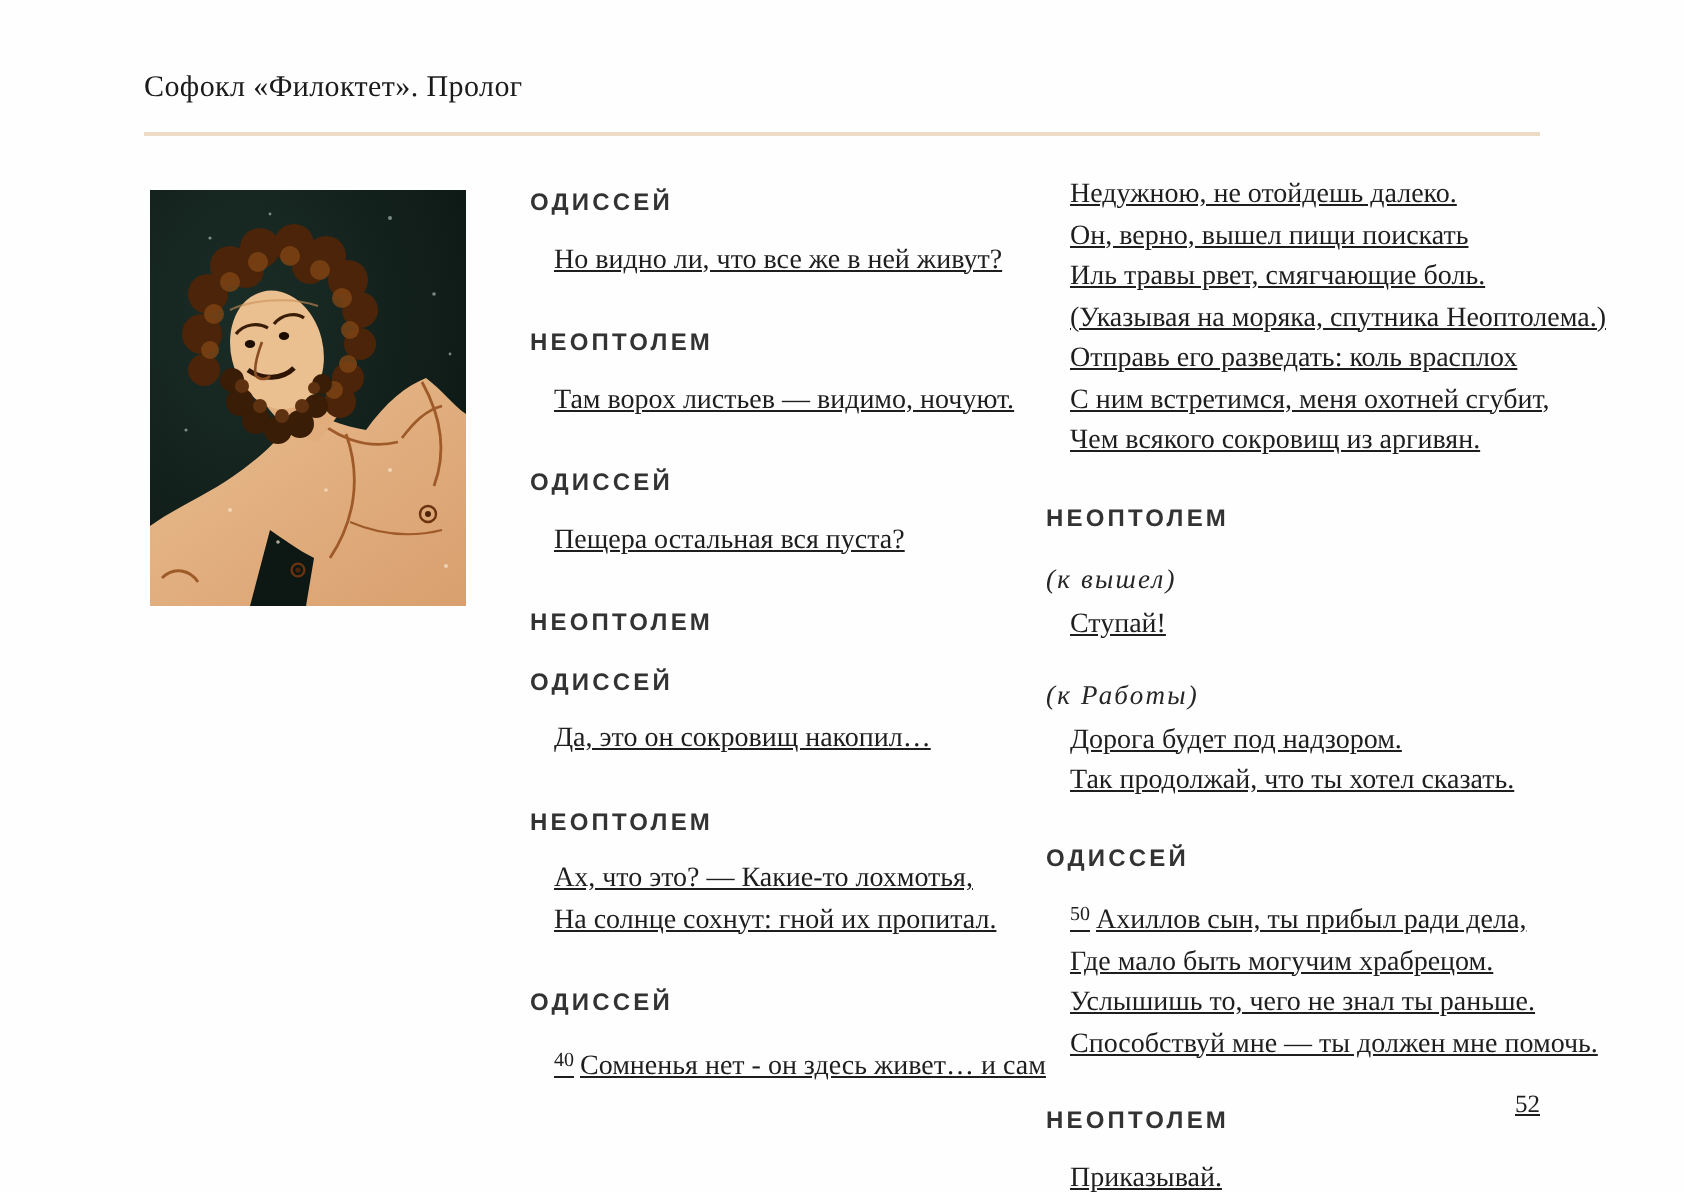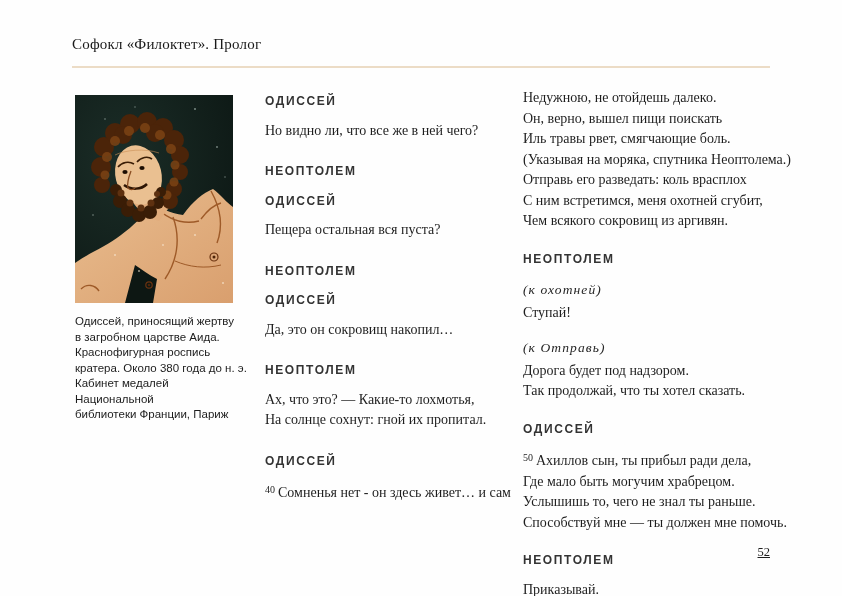--- a/index.html
+++ b/index.html
@@ -20,21 +20,21 @@
     font-size:11.5px;line-height:15.5px;color:#1c1c1c;width:175px;
   }
   .col{position:absolute;font-size:14px;line-height:20.5px;}
   .col1{left:265px;top:91px;width:250px;}
   .col2{left:523px;top:88px;width:275px;}
   .speaker{
     font-family:"Liberation Sans", sans-serif;font-weight:bold;font-size:12px;
     letter-spacing:1.6px;color:#333333;margin:6px 0 9px;
   }
   .col > .speaker:first-child{margin-top:0;}
-  .verse{margin:0 0 20px;}
+  .verse{margin:0 12px 20px;text-decoration:underline;}
   .col2 .verse{margin-bottom:17px;}
   .col2 .speaker{margin-top:17px;}
   .line{white-space:nowrap;}
   .stage{
     font-style:italic;font-size:13.5px;letter-spacing:1.1px;color:#262626;
     margin:14px 0 6px;line-height:14px;white-space:nowrap;
   }
   .linenum{font-size:10px;vertical-align:4px;margin-right:3px;letter-spacing:0;}
   .page-number{position:absolute;right:72px;top:545px;font-size:12.5px;color:#1e1e1e;text-decoration:underline;}
 </style>
@@ -150,36 +150,31 @@
       <path d="M56,76 C53,84 52,90 53,93 C55,95 58,95 60,93" stroke="#8a4d22" stroke-width="1.3" fill="none"></path>
 
       <g fill="#f7e7d2" opacity="0.7">
         <circle cx="40" cy="160" r="1"></circle>
           <circle cx="120" cy="140" r="1"></circle>
         <circle cx="88" cy="150" r="0.9"></circle>
           <circle cx="64" cy="176" r="0.9"></circle>
         <circle cx="148" cy="188" r="1"></circle>
       </g>
     </svg>
-    <div class="caption">
-        <div class="cap-line">Одиссей, приносящий жертву</div>
-        <div class="cap-line">в загробном царстве Аида.</div>
-        <div class="cap-line">Краснофигурная роспись</div>
-        <div class="cap-line">кратера. Около 380 года до н. э.</div>
-        <div class="cap-line">Кабинет медалей Национальной</div>
-        <div class="cap-line">библиотеки Франции, Париж</div>
-      </div>
   </div>
 
   <section class="col col1">
       <h3 class="speaker" style="margin-left: 0px; margin-right: 0px;">ОДИССЕЙ</h3>
       <div class="verse">
-        <div class="line">Но видно ли, что все же в ней чего?</div>
-      </div>
-      <h3 class="speaker" style="margin-left: 0px; margin-right: 0px;">НЕОПТОЛЕМ</h3>
+        <div class="line">Но видно ли, что все же в ней живут?</div>
+      </div>
+      <h3 class="speaker" style="margin-left: 0px; margin-right: 0px;">НЕОПТОЛЕМ</h3>
+      <div class="verse">
+        <div class="line">Там ворох листьев — видимо, ночуют.</div>
+      </div>
       <h3 class="speaker" style="margin-left: 0px; margin-right: 0px;">ОДИССЕЙ</h3>
       <div class="verse">
         <div class="line">Пещера остальная вся пуста?</div>
       </div>
       <h3 class="speaker" style="margin-left: 0px; margin-right: 0px;">НЕОПТОЛЕМ</h3>
       <h3 class="speaker" style="margin-left: 0px; margin-right: 0px;">ОДИССЕЙ</h3>
       <div class="verse">
         <div class="line">Да, это он сокровищ накопил…</div>
       </div>
       <h3 class="speaker" style="margin-left: 0px; margin-right: 0px;">НЕОПТОЛЕМ</h3>
@@ -196,25 +191,25 @@
       <div class="verse">
         <div class="line">Недужною, не отойдешь далеко.</div>
         <div class="line">Он, верно, вышел пищи поискать</div>
         <div class="line">Иль травы рвет, смягчающие боль.</div>
         <div class="line">(Указывая на моряка, спутника Неоптолема.)</div>
         <div class="line">Отправь его разведать: коль врасплох</div>
         <div class="line">С ним встретимся, меня охотней сгубит,</div>
         <div class="line">Чем всякого сокровищ из аргивян.</div>
       </div>
       <h3 class="speaker" style="margin-left: 0px; margin-right: 0px;">НЕОПТОЛЕМ</h3>
-      <div class="stage">(к охотней)</div>
+      <div class="stage">(к вышел)</div>
       <div class="verse">
         <div class="line">Ступай!</div>
       </div>
-      <div class="stage">(к Отправь)</div>
+      <div class="stage">(к Работы)</div>
       <div class="verse">
         <div class="line">Дорога будет под надзором.</div>
         <div class="line">Так продолжай, что ты хотел сказать.</div>
       </div>
       <h3 class="speaker" style="margin-left: 0px; margin-right: 0px;">ОДИССЕЙ</h3>
       <div class="verse">
         <div class="line"><span class="linenum">50</span>Ахиллов сын, ты прибыл ради дела,</div>
         <div class="line">Где мало быть могучим храбрецом.</div>
         <div class="line">Услышишь то, чего не знал ты раньше.</div>
         <div class="line">Способствуй мне — ты должен мне помочь.</div>

